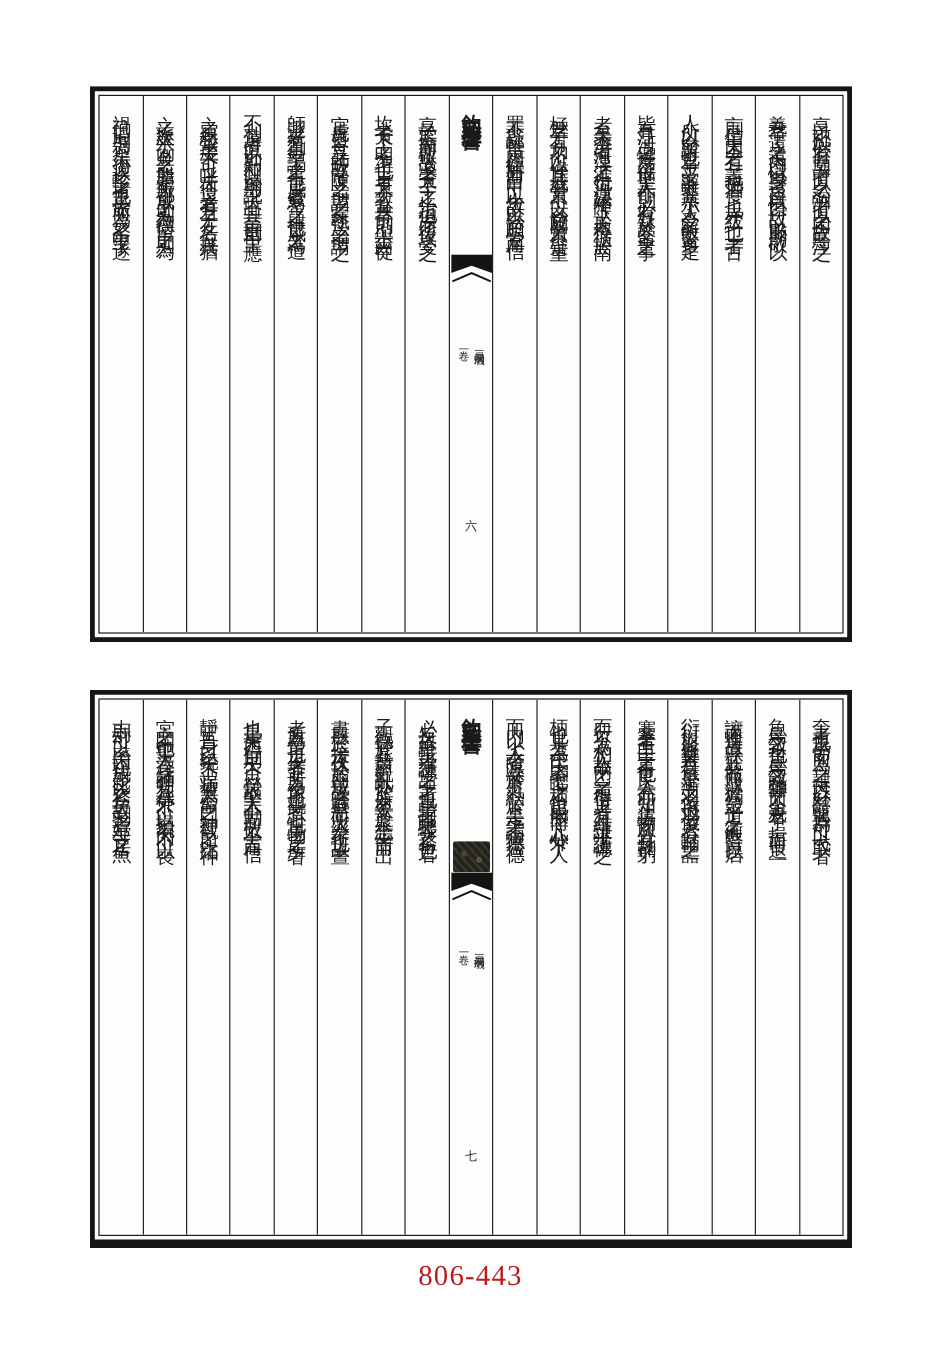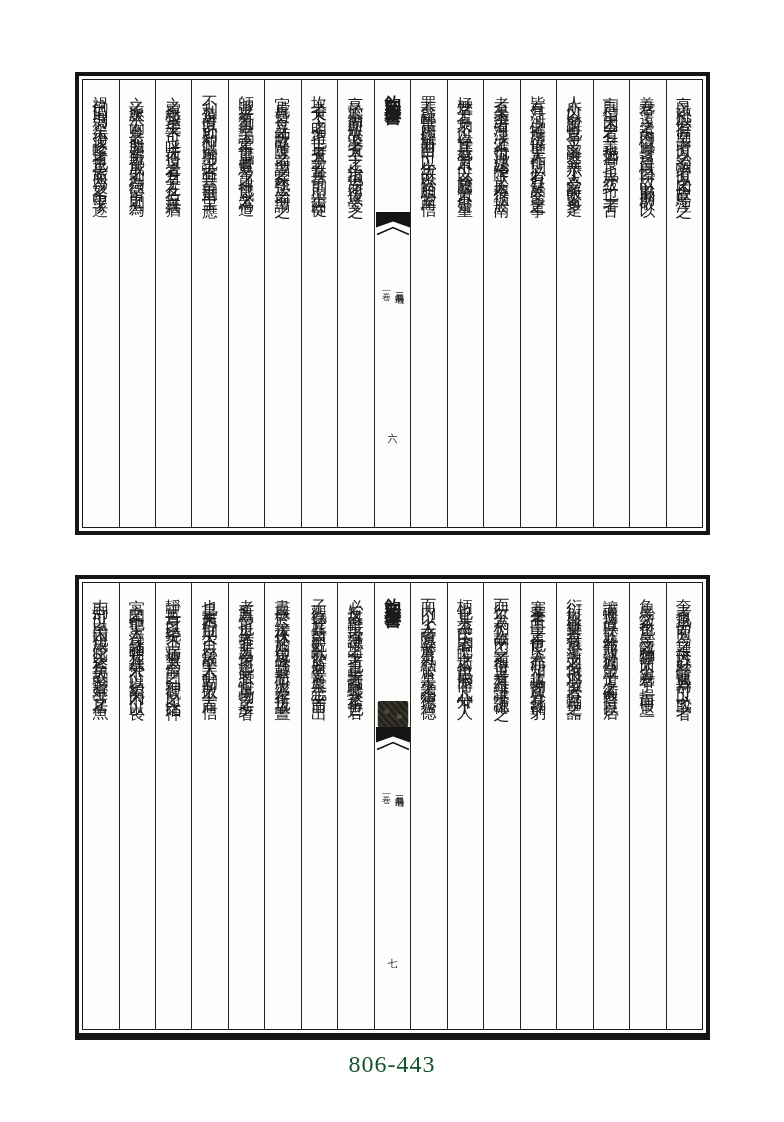--- a/index.html
+++ b/index.html
@@ -61,21 +61,21 @@
   .booklet span{display:block;white-space:nowrap;}
   .folio-num{
     position:absolute;top:352px;width:100%;text-align:center;
     font-size:10px;letter-spacing:0;
   }
   .folio-1 .folio-num{top:374px;}
 
   
   .plate-number{
     position:absolute;top:1051px;left:50%;transform:translateX(-50%);
-    font-size:24px;letter-spacing:1px;color:#14532d;
+    font-size:24px;letter-spacing:1px;color:#b91c1c;
     font-family:"Liberation Serif","DejaVu Serif",serif;
   }
 </style>
 </head>
 <body>
 
 <div class="page">
 
   <div class="folio folio-0">
     <div class="frame cols">

